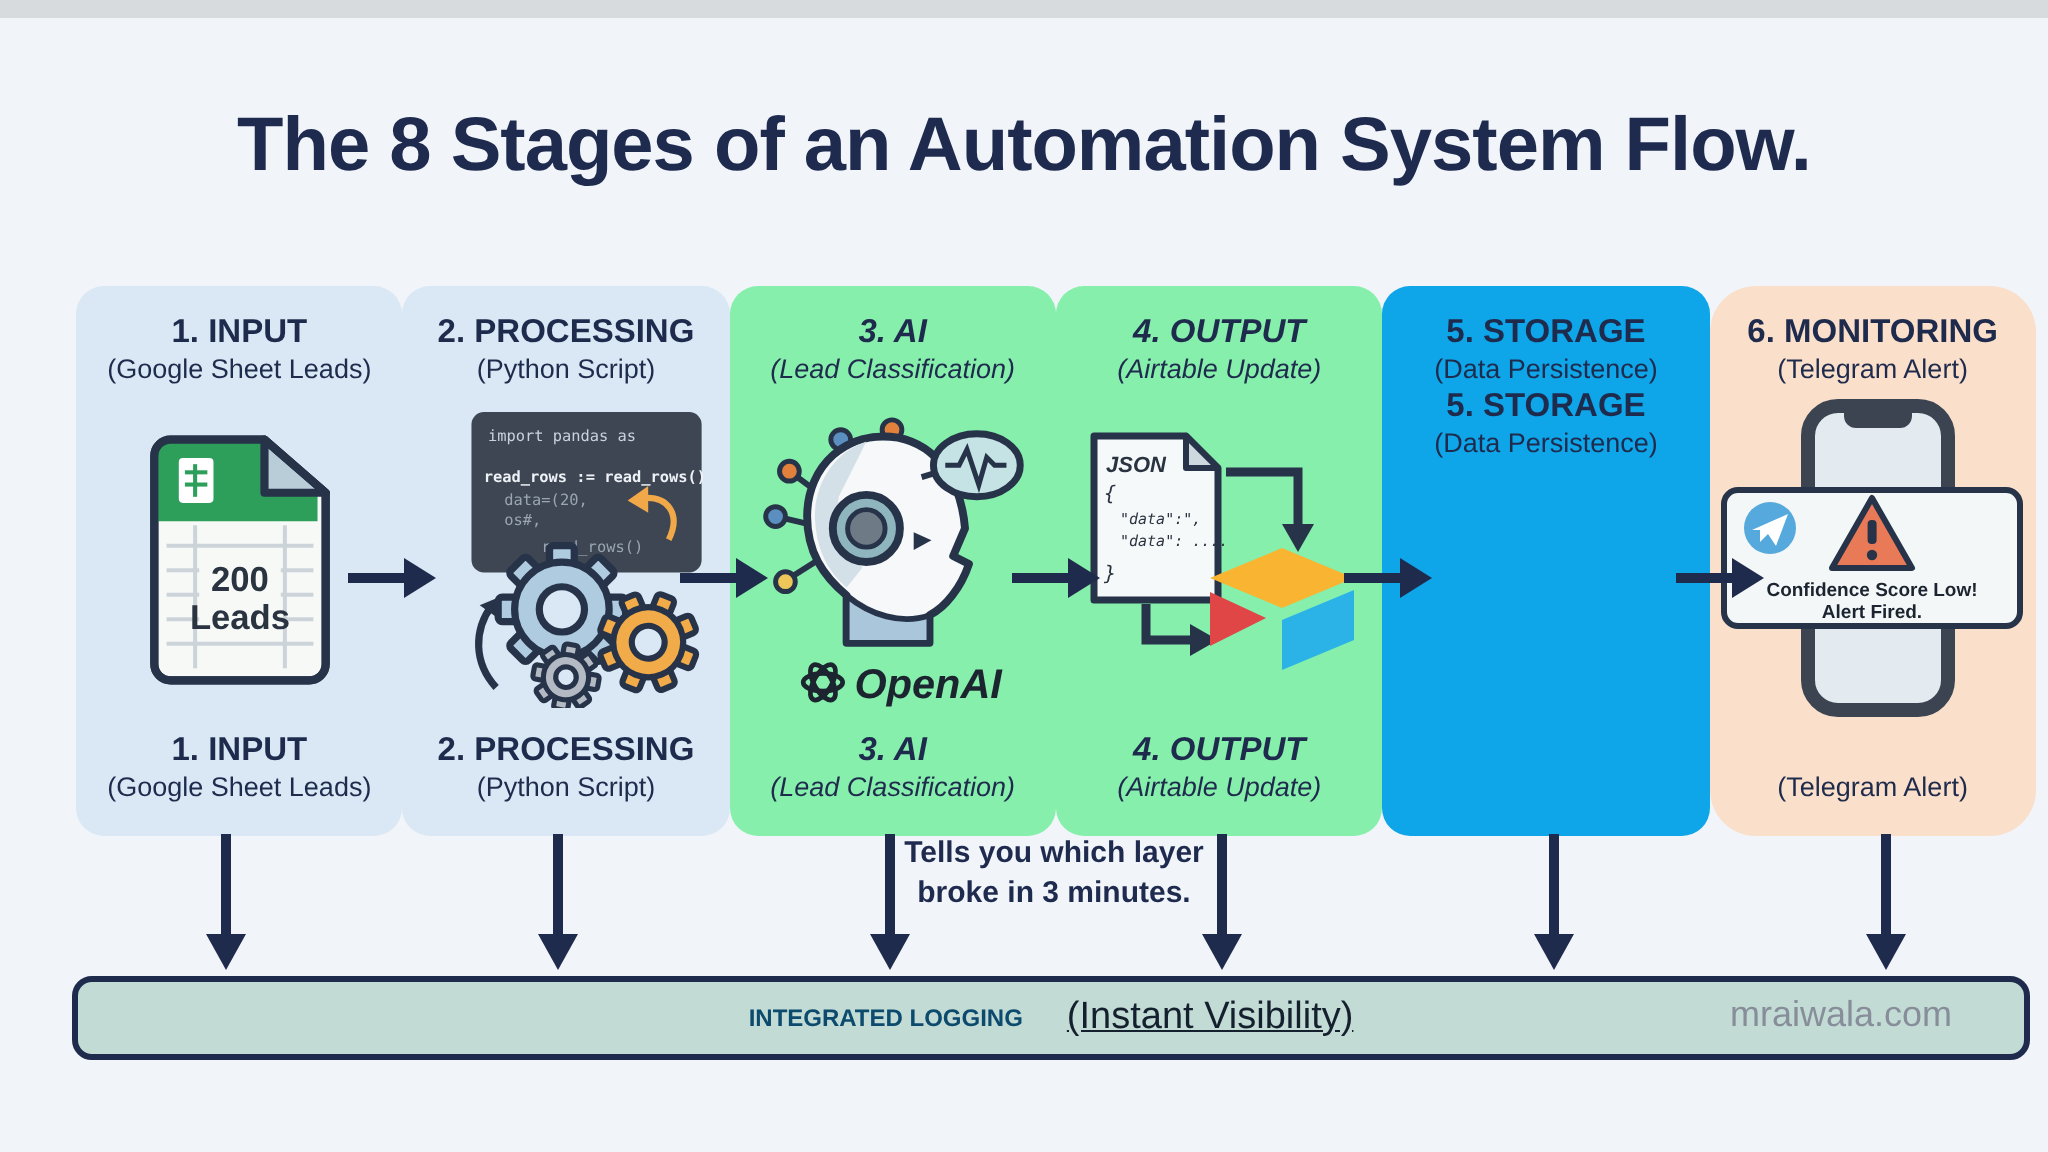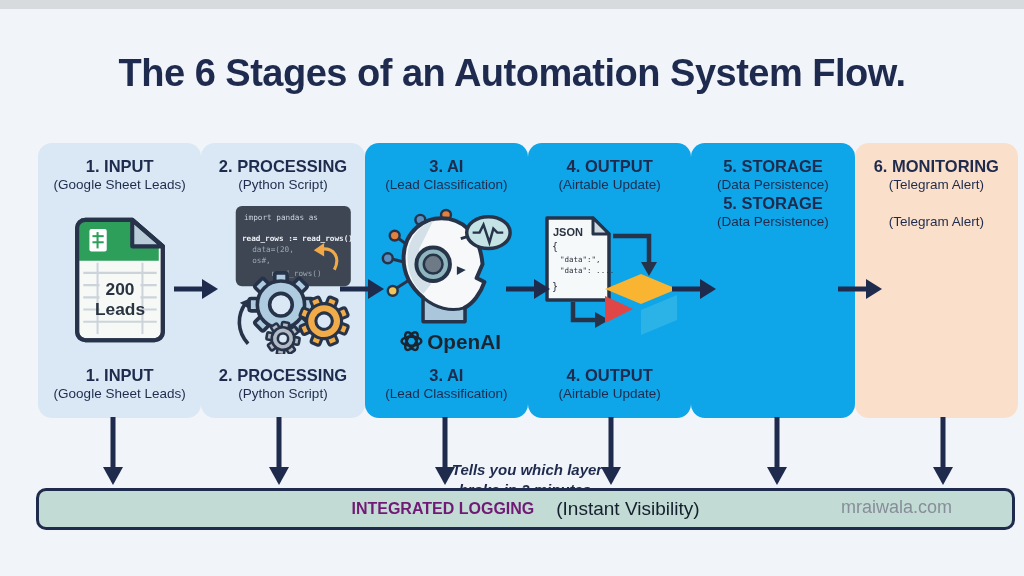--- a/index.html
+++ b/index.html
@@ -4,47 +4,47 @@
 <style>
   html,body{margin:0;padding:0;background:#eef1f6;}
   #stage{position:relative;width:1024px;height:576px;background:#f1f4f8;overflow:hidden;
          font-family:"Liberation Sans",sans-serif;color:#1f2b4d;}
   #topstrip{position:absolute;left:0;top:0;width:1024px;height:9px;background:#d8dbdd;}
   #title{position:absolute;left:0;top:52px;width:1024px;text-align:center;
          font-size:38px;font-weight:bold;letter-spacing:-0.5px;color:#1e2b4f;}
   #cards{position:absolute;left:38px;top:143px;width:980px;height:275px;display:flex;}
   .card{flex:1;border-radius:14px;display:flex;flex-direction:column;align-items:center;}
   .c-blue{background:#d9e8f4;}
-  .c-green{background:#0ea5e9;}
+  .c-green{background:#86efac;font-style:italic;}
   .c-yellow{background:#0ea5e9;}
-  .c-peach{background:#fadfca;}
+  .c-peach{background:#fadfca;border-radius:23px;}
   .card-title{margin-top:13px;font-size:16.5px;font-weight:bold;line-height:20px;text-align:center;}
   .card-subtitle{font-size:13.5px;line-height:17px;text-align:center;}
   .icon-zone{flex:1;display:flex;align-items:center;justify-content:center;width:100%;}
   .card-ftitle{font-size:16.5px;font-weight:bold;line-height:20px;min-height:20px;text-align:center;}
   .card-fsub{font-size:13.5px;line-height:17px;margin-bottom:16px;text-align:center;}
   .harrow{position:absolute;top:277px;}
   .darrow{position:absolute;top:417px;}
-  #note{position:absolute;left:397px;top:460px;width:260px;text-align:center;
-        font-size:15px;font-weight:600;line-height:20px;color:#1e2b4f;font-style:italic;}
+  #note{position:absolute;left:397px;top:417px;width:260px;text-align:center;
+        font-size:15px;font-weight:600;line-height:20px;color:#1e2b4f;}
   #logbar{position:absolute;left:36px;top:488px;width:973px;height:36px;background:#c2dbd4;
           border:3.5px solid #1f2b4d;border-radius:10px;display:flex;align-items:center;justify-content:center;}
-  #logbar .bold{font-weight:bold;font-size:16px;color:#701a75;}
-  #logbar .reg{font-size:19px;color:#15202e;margin-left:22px;}
-  #watermark{position:absolute;right:60px;top:6px;font-size:18px;color:#878e99;font-weight:400;text-align:center;}
+  #logbar .bold{font-weight:bold;font-size:12px;color:#0c4a6e;}
+  #logbar .reg{font-size:19px;color:#15202e;margin-left:22px;text-decoration:underline;}
+  #watermark{position:absolute;right:36px;top:6px;font-size:18px;color:#878e99;font-weight:400;text-align:center;}
   svg text{font-family:"Liberation Sans",sans-serif;}
   svg text.mono{font-family:"DejaVu Sans Mono",monospace;}
 </style>
 </head>
 <body>
 
 <div id="stage">
   <div id="topstrip"></div>
 
-  <div id="title">The 6 Stages of an Automation System Flow.</div>
+  <div id="title">The 8 Stages of an Automation System Flow.</div>
 
   <div id="cards">
 
     <div class="card c-blue">
       <div class="card-title">1. INPUT</div>
       <div class="card-subtitle">(Google Sheet Leads)</div>
       <div class="icon-zone">
         <svg width="102" height="132" viewBox="0 0 100 128">
           <path d="M8,14 a8,8 0 0 1 8,-8 H62 L92,32 V116 a8,8 0 0 1 -8,8 H16 a8,8 0 0 1 -8,-8 Z" fill="#f7f9f7" stroke="#263349" stroke-width="4" stroke-linejoin="round"></path>
           <path d="M8,14 a8,8 0 0 1 8,-8 H62 L88,28 V46 H8 Z" fill="#2e9e5b"></path>
@@ -203,20 +203,34 @@
     <div class="card c-yellow">
       <div class="card-title">5. STORAGE</div>
       <div class="card-subtitle">(Data Persistence)</div>
       <div class="card-ftitle">5. STORAGE</div>
       <div class="card-fsub">(Data Persistence)</div>
     </div>
 
     <div class="card c-peach">
       <div class="card-title">6. MONITORING</div>
       <div class="card-subtitle">(Telegram Alert)</div>
+      <div class="icon-zone">
+        <svg width="152" height="160" viewBox="0 0 152 160">
+          <rect x="44" y="4" width="70" height="152" rx="15" fill="#e3ebf0" stroke="#3c4452" stroke-width="7"></rect>
+          <path d="M62,4 h34 v5 a6,6 0 0 1 -6,6 H68 a6,6 0 0 1 -6,-6 z" fill="#3c4452"></path>
+          <rect x="2" y="46" width="148" height="68" rx="7" fill="#f3f7f8" stroke="#263349" stroke-width="3"></rect>
+          <circle cx="25" cy="65" r="13" fill="#55a9dc"></circle>
+          <polygon points="16,66 34,58 28,74 24,68 20,72 20,66" fill="#ffffff"></polygon>
+          <path d="M76,50 L96,85 H56 Z" fill="#e87a58" stroke="#263349" stroke-width="3" stroke-linejoin="round"></path>
+          <rect x="73.8" y="61" width="4.5" height="12" rx="2" fill="#263349"></rect>
+          <circle cx="76" cy="78.5" r="2.6" fill="#263349"></circle>
+          <text x="76" y="99" text-anchor="middle" font-size="9.5" font-weight="bold" fill="#1c2430">Confidence Score Low!</text>
+          <text x="76" y="110" text-anchor="middle" font-size="9.5" font-weight="bold" fill="#1c2430">Alert Fired.</text>
+        </svg>
+      </div>
       <div class="card-ftitle"></div>
       <div class="card-fsub">(Telegram Alert)</div>
     </div>
   </div>
 
   <svg class="harrow" style="left:172px" width="48" height="24">
     <line x1="2" y1="12" x2="32" y2="12" stroke="#1f2b4d" stroke-width="5"></line>
       <polygon points="30,2 46,12 30,22" fill="#1f2b4d"></polygon>
   </svg>
   <svg class="harrow" style="left:338px" width="48" height="24">

